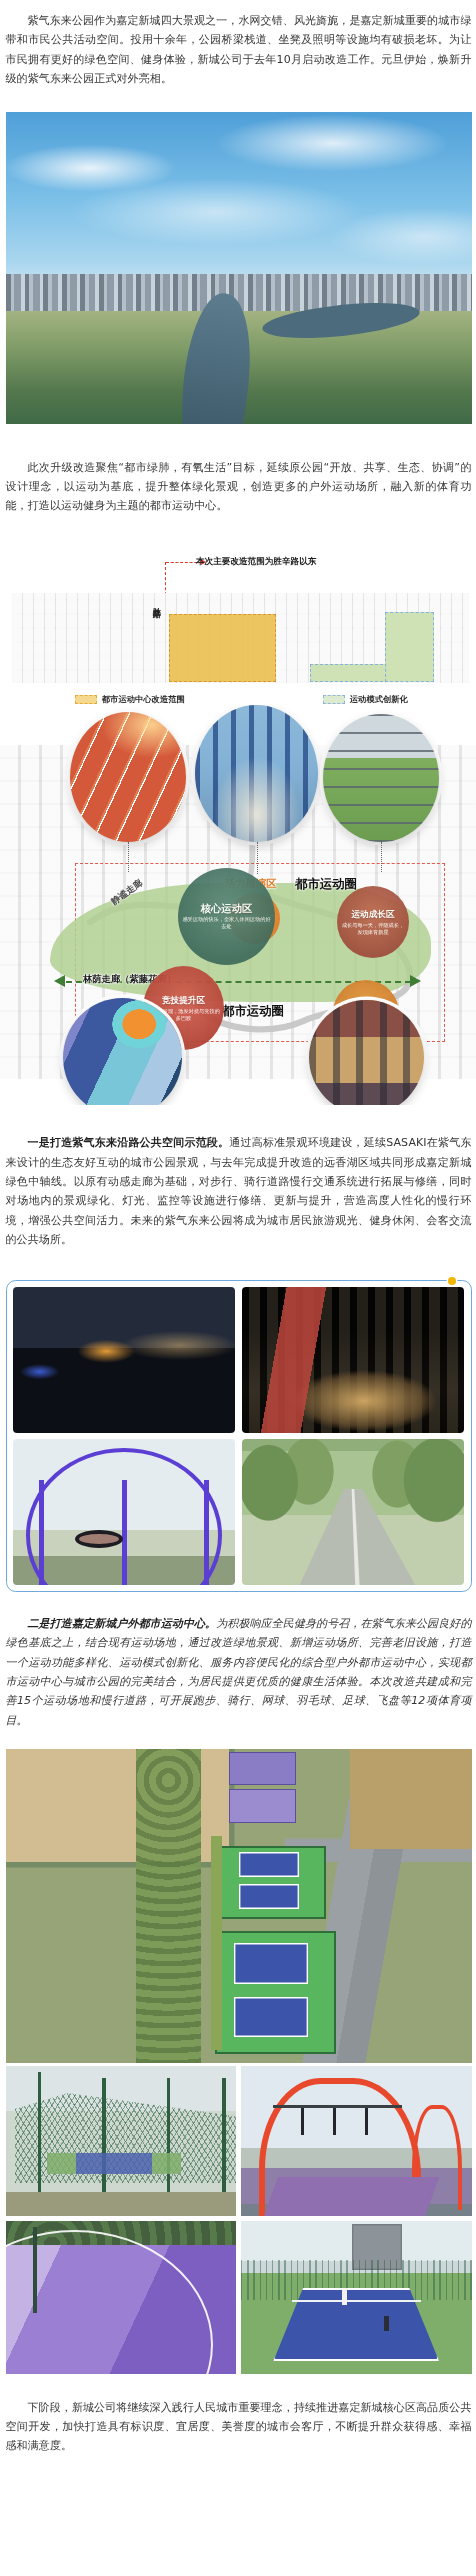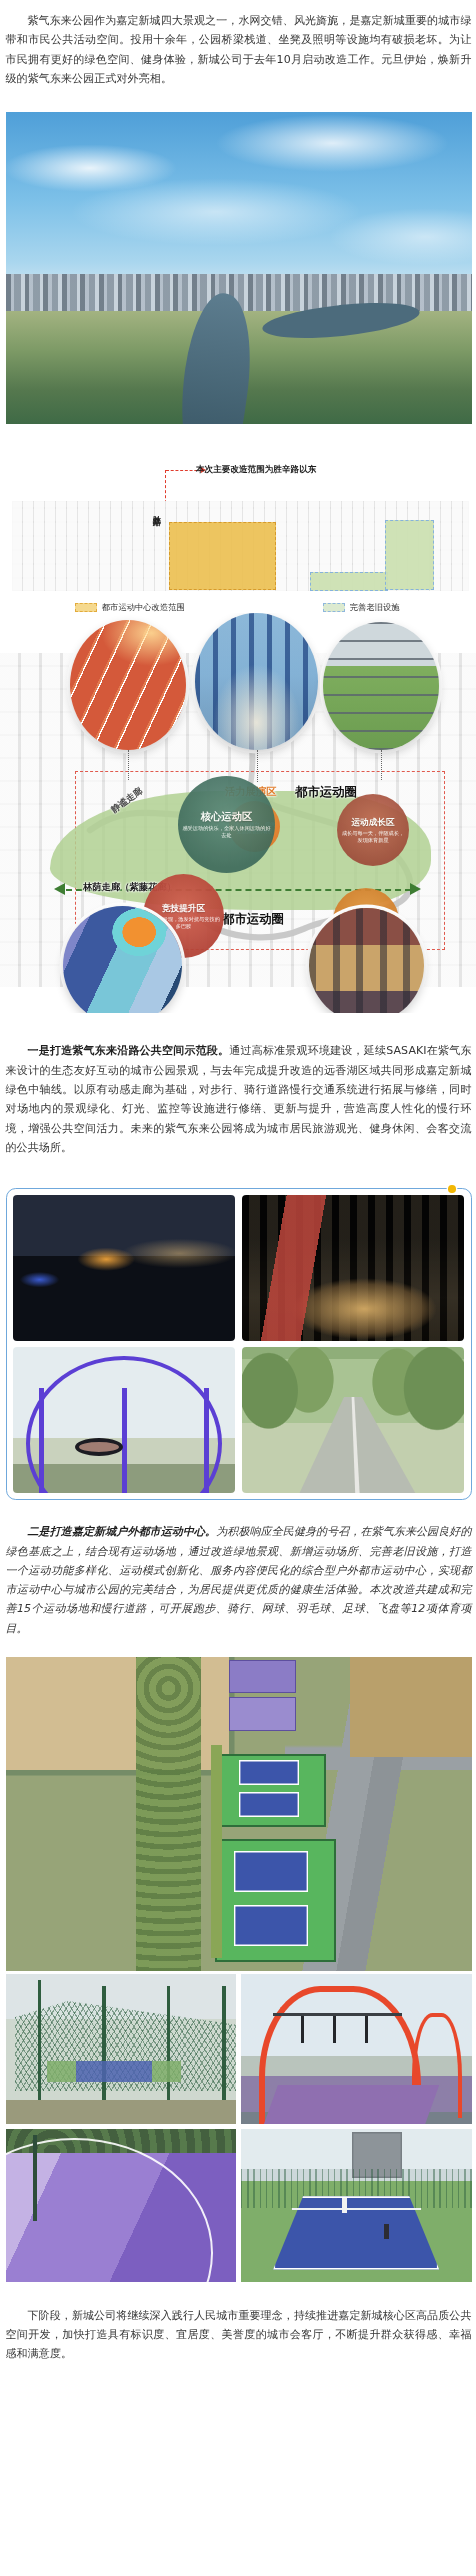--- a/index.html
+++ b/index.html
@@ -65,21 +65,21 @@
     background:rgba(204,224,178,.95); border:1px dashed #86b2dc;}
   .zone-green2{position:absolute; left:373px; top:19.3px; width:47px; height:68px;
     background:rgba(204,224,178,.95); border:1px dashed #86b2dc;}
   .legend{position:absolute; left:0; right:0; top:170px; height:14px;}
   .legend .item{position:absolute; display:flex; align-items:center; gap:4.8px;}
   .legend .item.l1{left:75px;}
   .legend .item.l2{left:323px;}
   .legend .swatch{width:22px; height:9px; box-sizing:border-box;}
   .sw-yellow{background:#f5d98f; border:1px dashed #e2ab3c;}
   .sw-green{background:#dcead0; border:1px dashed #8fb7dd;}
-  .legend .lab{font-size:8.3px; font-weight:normal; color:#2d2d2d; white-space:nowrap;}
+  .legend .lab{font-size:8.3px; font-weight:bold; color:#2d2d2d; white-space:nowrap;}
 
   
   .master{position:relative; margin-top:5.5px; height:400px; background:#fff; overflow:hidden;}
   .master .plan-bg{position:absolute; left:0; right:0; top:40px; bottom:26px; background:#eaeaea;
     opacity:.9;
     background-image:
       repeating-linear-gradient(90deg, rgba(255,255,255,.7) 0 18px, rgba(214,214,214,.5) 18px 21px),
       repeating-linear-gradient(0deg, rgba(255,255,255,.3) 0 21px, rgba(210,210,210,.4) 21px 23px);}
   .circ{position:absolute; border-radius:50%; box-shadow:0 4.1px 9.7px rgba(0,0,0,.18), 0 0 0 3.4px #fff; overflow:hidden;}
   .c-track{left:70px; top:7px; width:116px; height:130px;
@@ -251,41 +251,42 @@
   <p class="para p1">紫气东来公园作为嘉定新城四大景观之一，水网交错、风光旖旎，是嘉定新城重要的城市绿带和市民公共活动空间。投用十余年，公园桥梁栈道、坐凳及照明等设施均有破损老坏。为让市民拥有更好的绿色空间、健身体验，新城公司于去年10月启动改造工作。元旦伊始，焕新升级的紫气东来公园正式对外亮相。</p>
 
   <div class="hero">
     <div class="clouds"></div>
     <div class="skyline"></div>
     <div class="park"></div>
     <div class="river"></div>
     <div class="river2"></div>
   </div>
 
+  <p class="para p2">此次升级改造聚焦“都市绿肺，有氧生活”目标，延续原公园“开放、共享、生态、协调”的设计理念，以运动为基底，提升整体绿化景观，创造更多的户外运动场所，融入新的体育功能，打造以运动健身为主题的都市运动中心。</p>
 
   <div class="mapblock">
     <div class="anno-h"></div>
     <div class="anno-arrow"></div>
     <div class="anno-v"></div>
     <div class="anno-text">本次主要改造范围为胜辛路以东</div>
     <div class="plan">
       <div class="blocks"></div>
       <div class="zone-yellow"></div>
       <div class="zone-green1"></div>
       <div class="zone-green2"></div>
     </div>
     <div class="road-v">胜辛路</div>
     <div class="legend">
       <div class="item l1">
         <span class="swatch sw-yellow"></span>
         <span class="lab">都市运动中心改造范围</span>
       </div>
       <div class="item l2">
         <span class="swatch sw-green"></span>
-        <span class="lab">完善老旧设施</span>
+        <span class="lab">运动模式创新化</span>
       </div>
     </div>
   </div>
 
 
   <div class="master">
     <div class="plan-bg"></div>
     <svg width="477" height="400" viewBox="0 0 691 580" style="position:absolute;left:0;top:0;">
       <path d="M 130 315 C 210 255, 280 330, 360 262 C 430 305, 560 300, 592 380 C 612 442, 500 430, 440 458 C 390 480, 310 472, 285 435" fill="none" stroke="#c6c6c6" stroke-width="9" stroke-linecap="round" opacity="0.95"></path>
       <path d="M 360 262 C 380 180, 340 140, 372 60" fill="none" stroke="#cdcdcd" stroke-width="8" stroke-linecap="round" opacity="0.9"></path>

